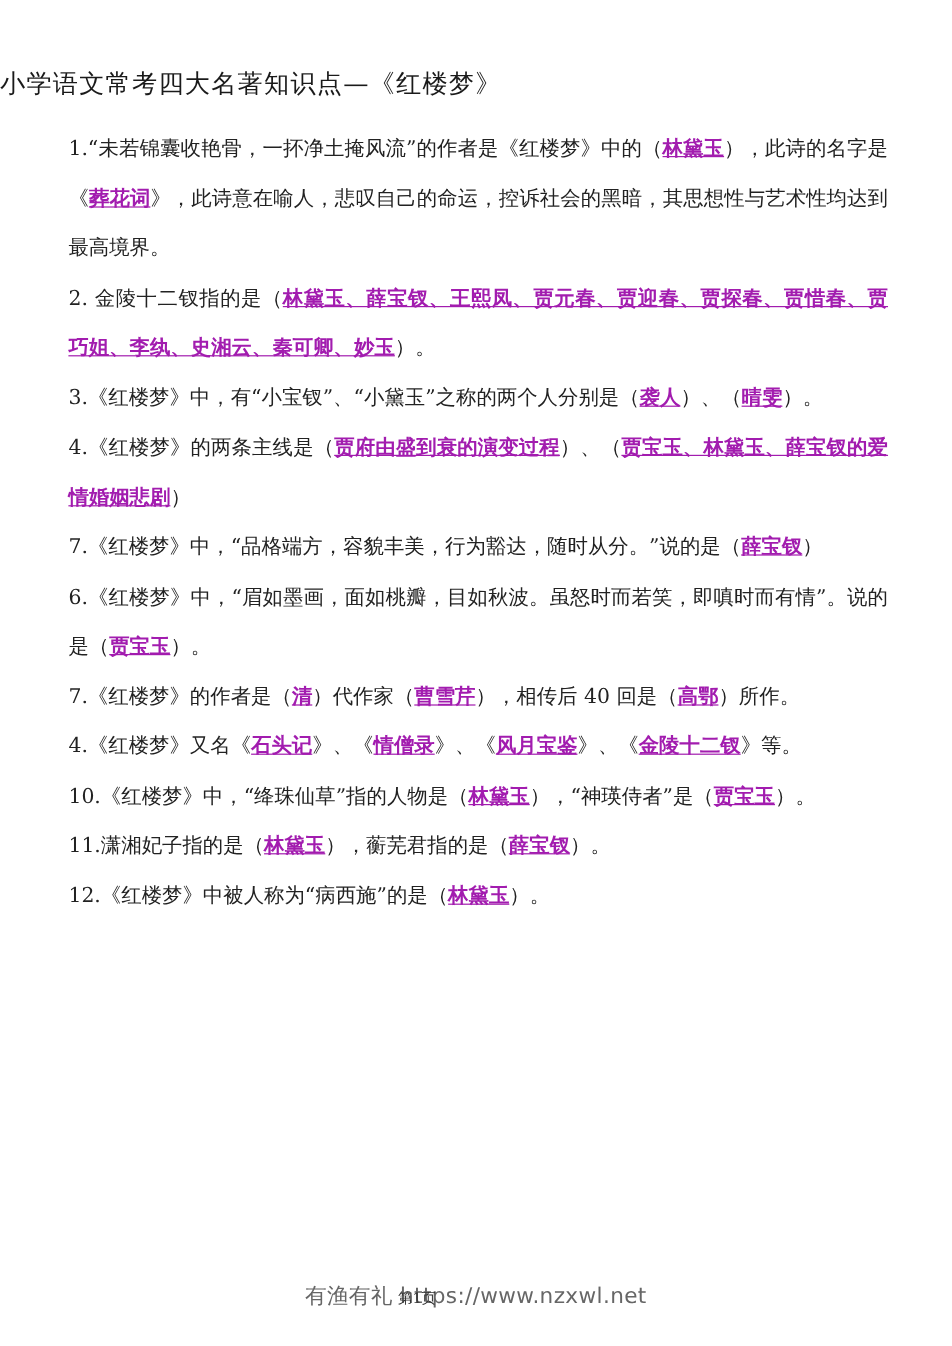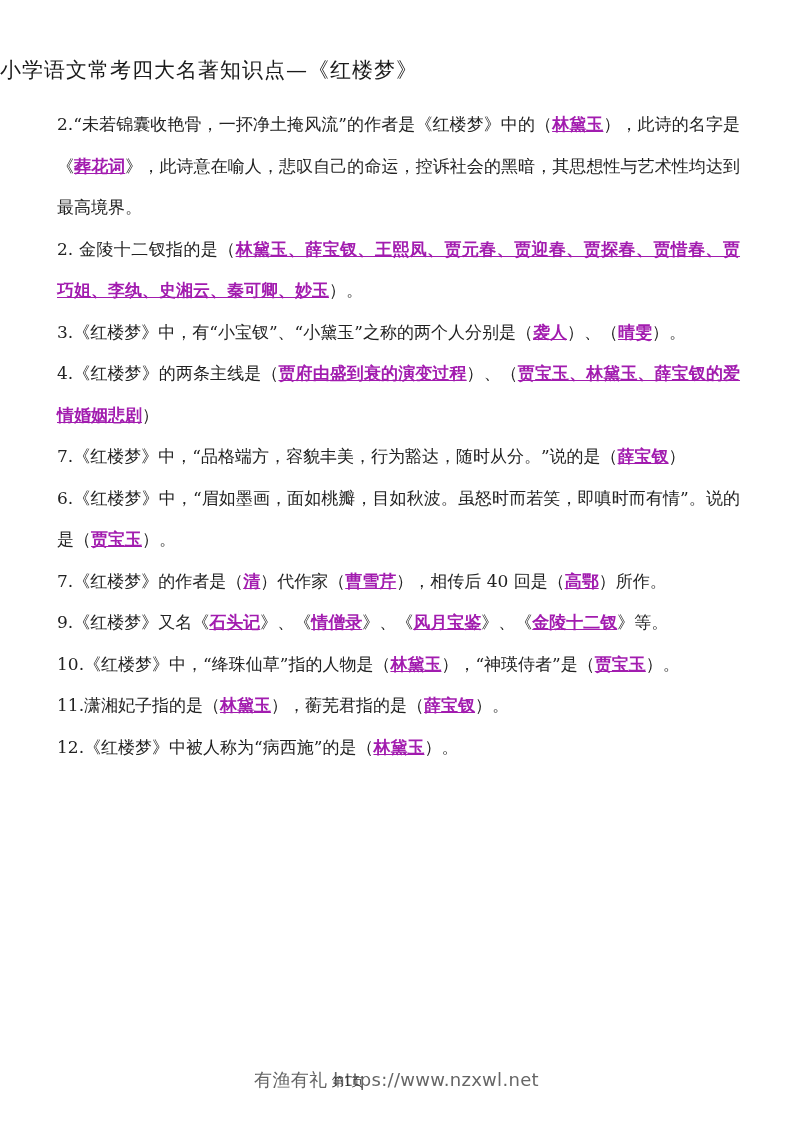--- a/index.html
+++ b/index.html
@@ -15,28 +15,28 @@
                color: #666666; letter-spacing: 0.3px; }
   .page-num { position: absolute; top: 6px; left: 0; width: 695px; text-align: center;
               font-size: 12px; color: #333333; }
 </style>
 </head>
 <body>
 
 <div class="page-title">小学语文常考四大名著知识点—《红楼梦》</div>
 
 <div class="content" id="content">
-    <p class="item"><span>2.“未若锦囊收艳骨，一抔净土掩风流”的作者是《红楼梦》中的（</span><span class="ans">林黛玉</span><span>），此诗的名字是《</span><span class="ans">葬花词</span><span>》，此诗意在喻人，悲叹自己的命运，控诉社会的黑暗，其思想性与艺术性均达到最高境界。</span></p>
+    <p class="item"><span>1.“未若锦囊收艳骨，一抔净土掩风流”的作者是《红楼梦》中的（</span><span class="ans">林黛玉</span><span>），此诗的名字是《</span><span class="ans">葬花词</span><span>》，此诗意在喻人，悲叹自己的命运，控诉社会的黑暗，其思想性与艺术性均达到最高境界。</span></p>
     <p class="item"><span>2.  金陵十二钗指的是（</span><span class="ans">林黛玉、薛宝钗、王熙凤、贾元春、贾迎春、贾探春、贾惜春、贾巧姐、李纨、史湘云、秦可卿、妙玉</span><span>）。</span></p>
     <p class="item"><span>3.《红楼梦》中，有“小宝钗”、“小黛玉”之称的两个人分别是（</span><span class="ans">袭人</span><span>）、（</span><span class="ans">晴雯</span><span>）。</span></p>
     <p class="item"><span>4.《红楼梦》的两条主线是（</span><span class="ans">贾府由盛到衰的演变过程</span><span>）、（</span><span class="ans">贾宝玉、林黛玉、薛宝钗的爱情婚姻悲剧</span><span>）</span></p>
     <p class="item"><span>7.《红楼梦》中，“品格端方，容貌丰美，行为豁达，随时从分。”说的是（</span><span class="ans">薛宝钗</span><span>）</span></p>
     <p class="item"><span>6.《红楼梦》中，“眉如墨画，面如桃瓣，目如秋波。虽怒时而若笑，即嗔时而有情”。说的是（</span><span class="ans">贾宝玉</span><span>）。</span></p>
     <p class="item"><span>7.《红楼梦》的作者是（</span><span class="ans">清</span><span>）代作家（</span><span class="ans">曹雪芹</span><span>），相传后 40 回是（</span><span class="ans">高鄂</span><span>）所作。</span></p>
-    <p class="item"><span>9.《红楼梦》又名《</span><span class="ans">石头记</span><span>》、《</span><span class="ans">情僧录</span><span>》、《</span><span class="ans">风月宝鉴</span><span>》、《</span><span class="ans">金陵十二钗</span><span>》等。</span></p>
+    <p class="item"><span>4.《红楼梦》又名《</span><span class="ans">石头记</span><span>》、《</span><span class="ans">情僧录</span><span>》、《</span><span class="ans">风月宝鉴</span><span>》、《</span><span class="ans">金陵十二钗</span><span>》等。</span></p>
     <p class="item"><span>10.《红楼梦》中，“绛珠仙草”指的人物是（</span><span class="ans">林黛玉</span><span>），“神瑛侍者”是（</span><span class="ans">贾宝玉</span><span>）。</span></p>
     <p class="item"><span>11.潇湘妃子指的是（</span><span class="ans">林黛玉</span><span>），蘅芜君指的是（</span><span class="ans">薛宝钗</span><span>）。</span></p>
     <p class="item"><span>12.《红楼梦》中被人称为“病西施”的是（</span><span class="ans">林黛玉</span><span>）。</span></p>
   </div>
 
 <div class="footer">
   <span class="watermark">有渔有礼 https://www.nzxwl.net</span>
   <div class="page-num">第1页</div>
 </div>
 

